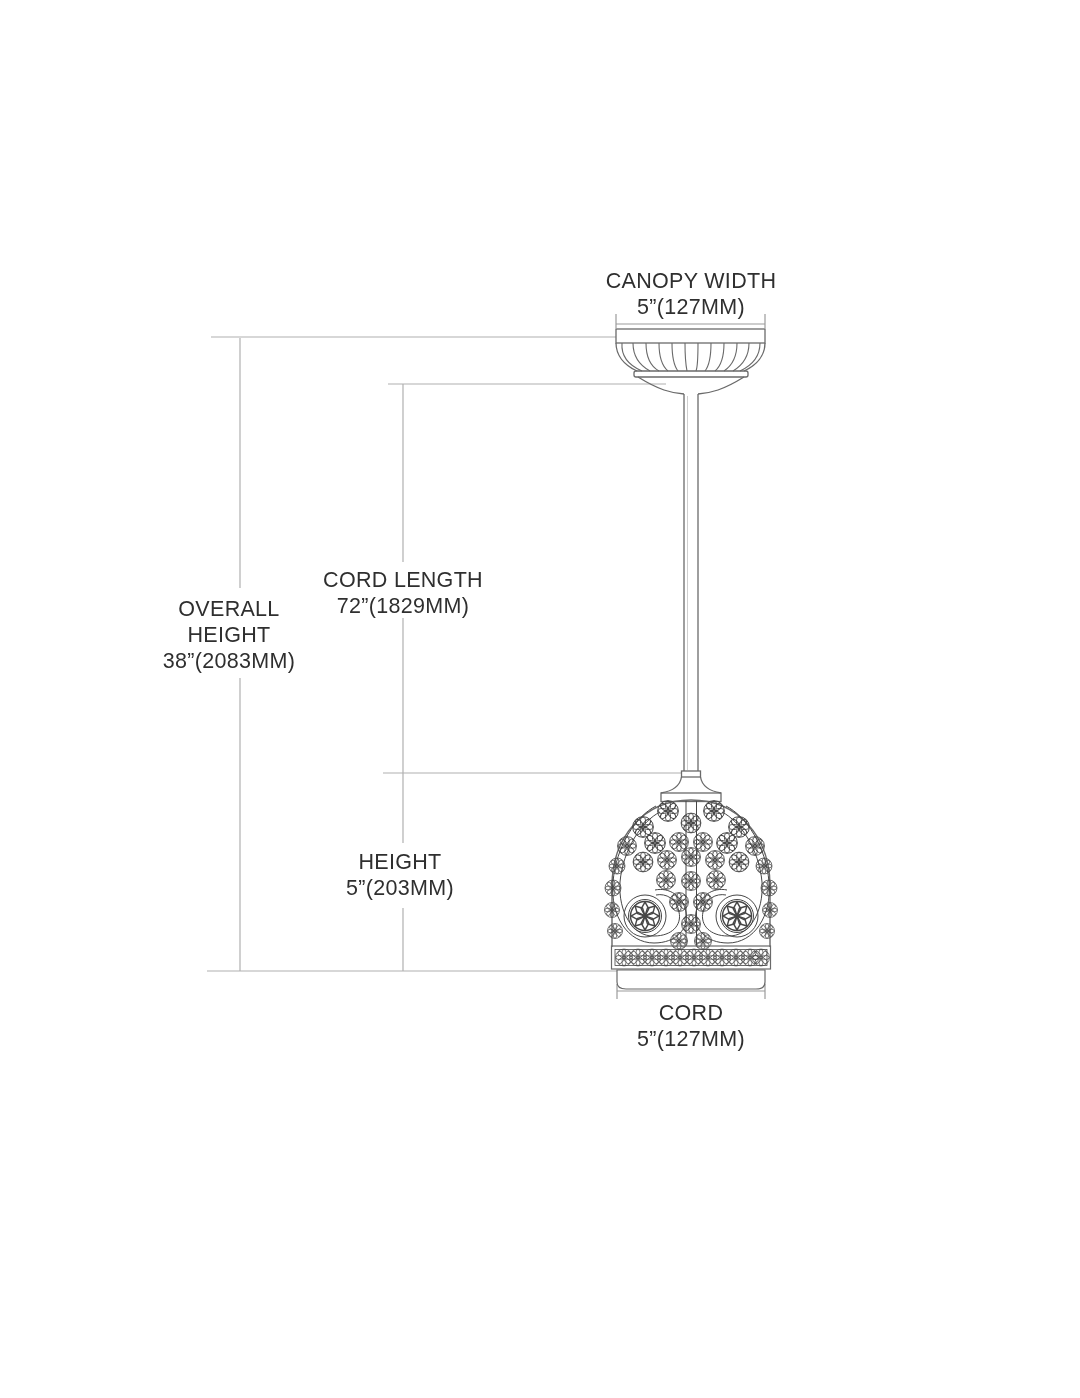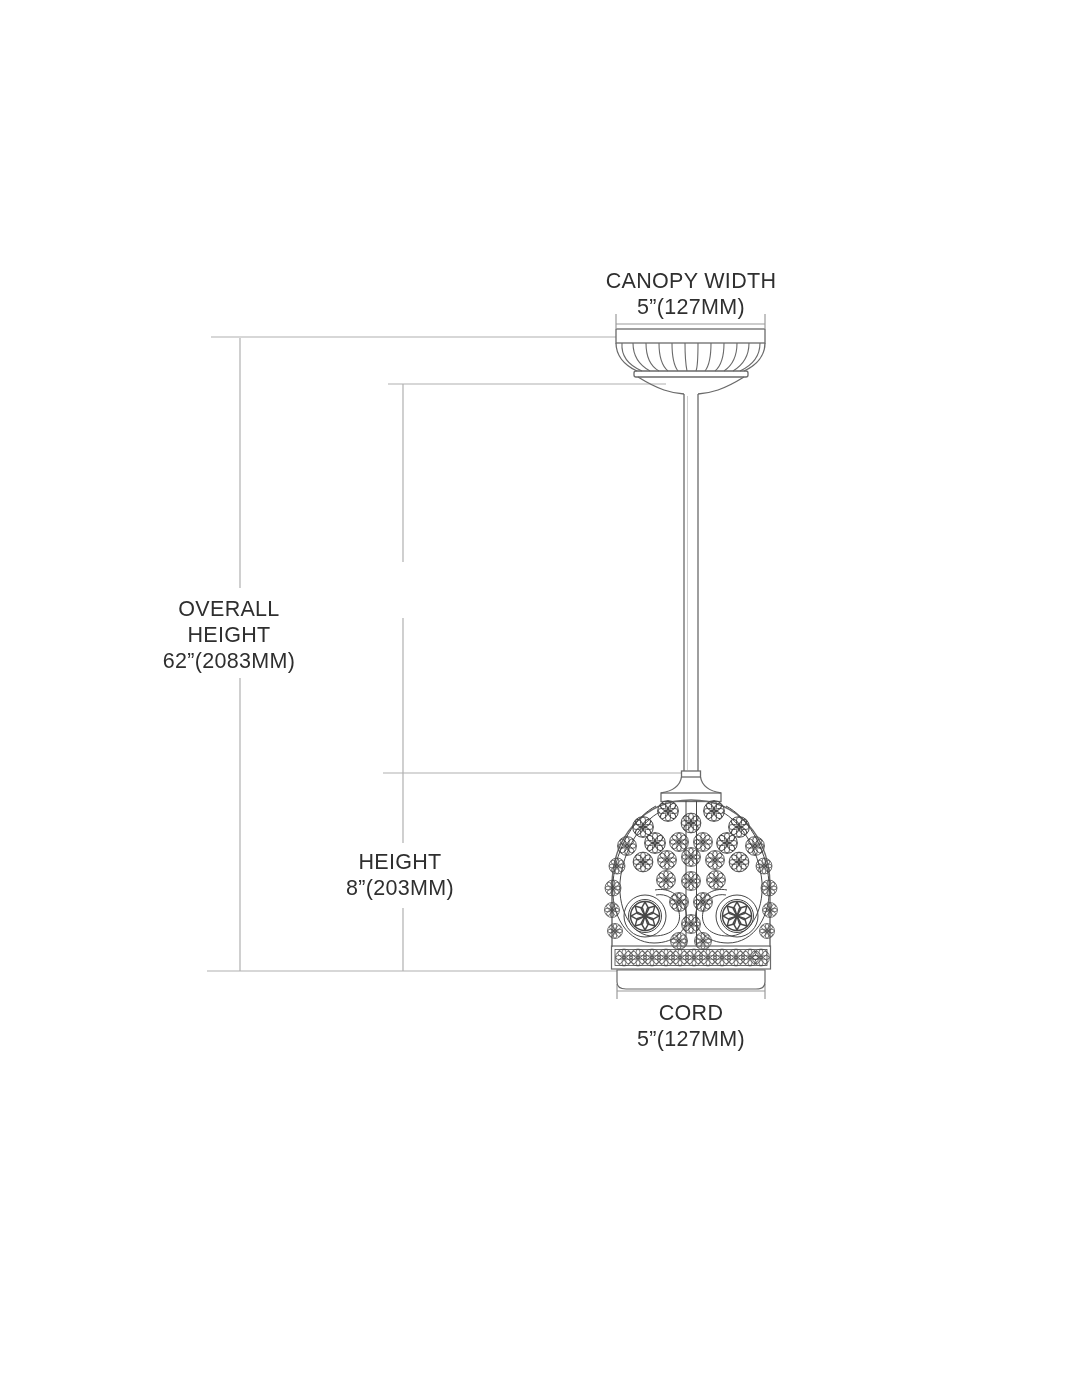--- a/index.html
+++ b/index.html
@@ -202,30 +202,34 @@
 
       <path d="M617,970 L765,970 L765,982 Q765,989 756,989 L626,989 Q617,989 617,982 Z" stroke="#6a6a6a" stroke-width="1.2" fill="none"></path>
     </g>
   </svg>
 
   <div class="dim-label" style="left:691px;top:268px">
     <div>CANOPY WIDTH</div>
     <div>5”(127MM)</div>
   </div>
 
+  <div class="dim-label" style="left:403px;top:567px">
+    <div>CORD LENGTH</div>
+    <div>72”(1829MM)</div>
+  </div>
 
   <div class="dim-label" style="left:229px;top:596px">
     <div>OVERALL</div>
     <div>HEIGHT</div>
-    <div>62”(2083MM)</div>
+    <div>38”(2083MM)</div>
   </div>
 
   <div class="dim-label" style="left:400px;top:849px">
     <div>HEIGHT</div>
-    <div>8”(203MM)</div>
+    <div>5”(203MM)</div>
   </div>
 
   <div class="dim-label" style="left:691px;top:1000px">
     <div>CORD</div>
     <div>5”(127MM)</div>
   </div>
 
 </div>
 
 </body></html>

